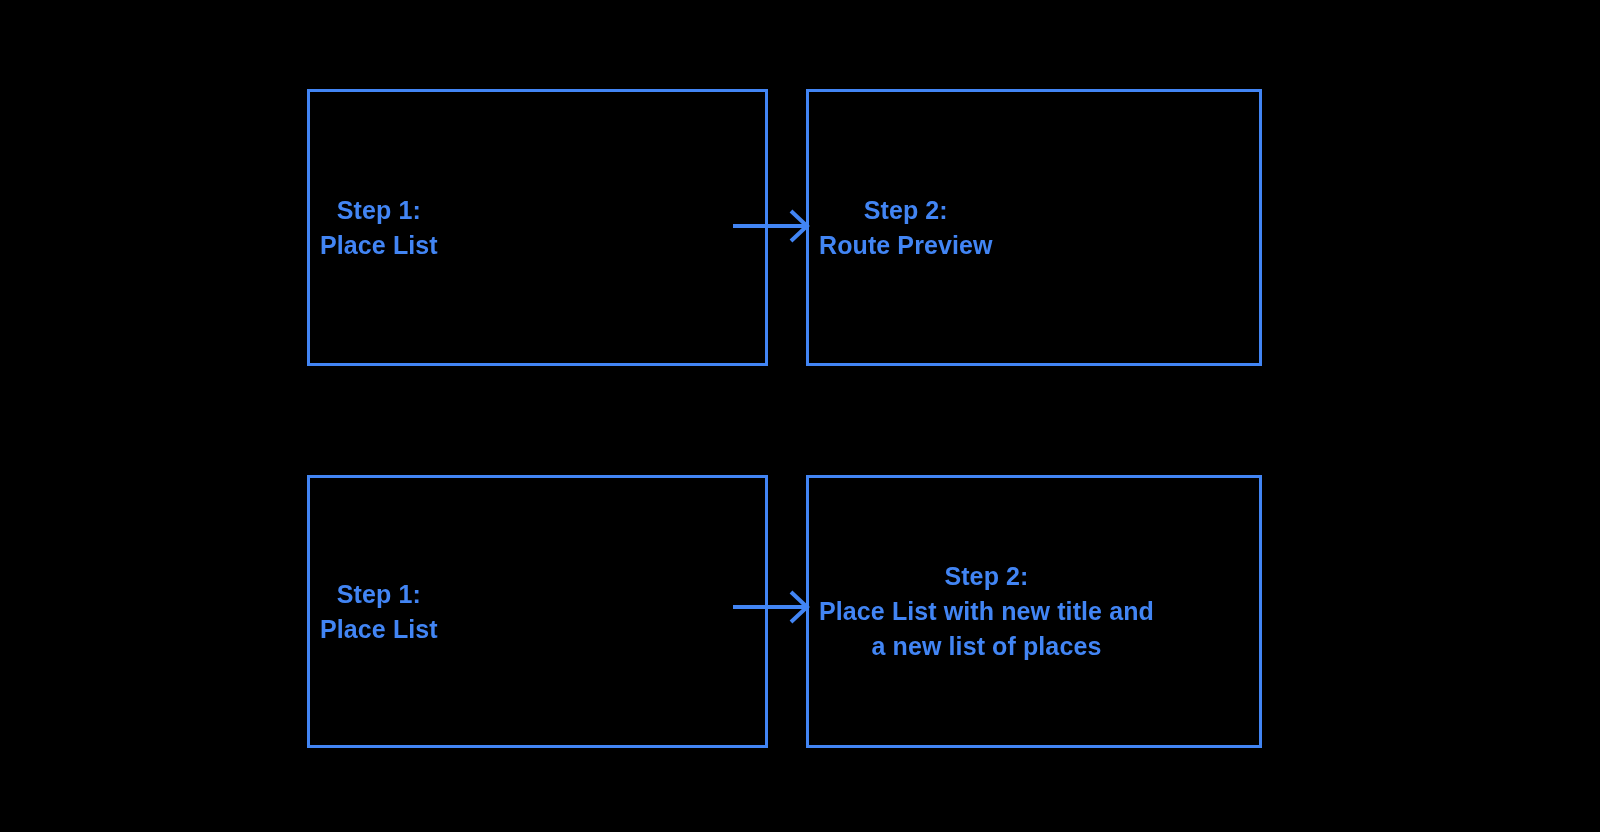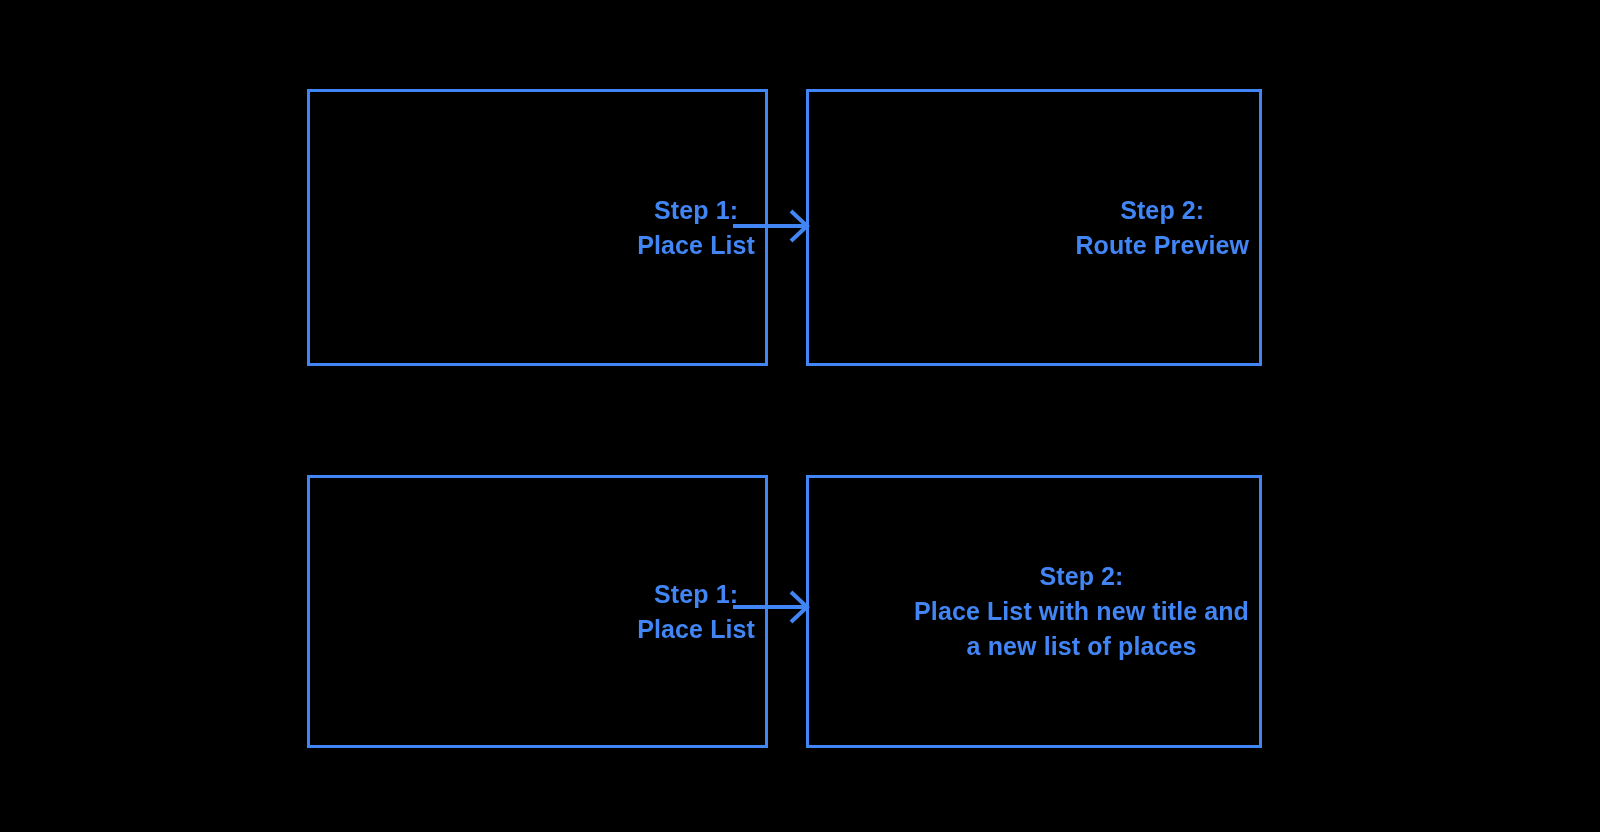--- a/index.html
+++ b/index.html
@@ -24,21 +24,21 @@
   }
 
   
   .flow-box {
     position: absolute;
     box-sizing: border-box;
     border: 3px solid #4285F4;
     background: transparent;
     display: flex;
     align-items: center;
-    justify-content: flex-end;
+    justify-content: flex-start;
     text-align: center;
   }
   .flow-box .box-label {
     color: #4285F4;
     font-size: 25px;
     font-weight: bold;
     line-height: 35px;
     letter-spacing: 0.1px;
     white-space: pre-line;
     padding: 0 10px;

